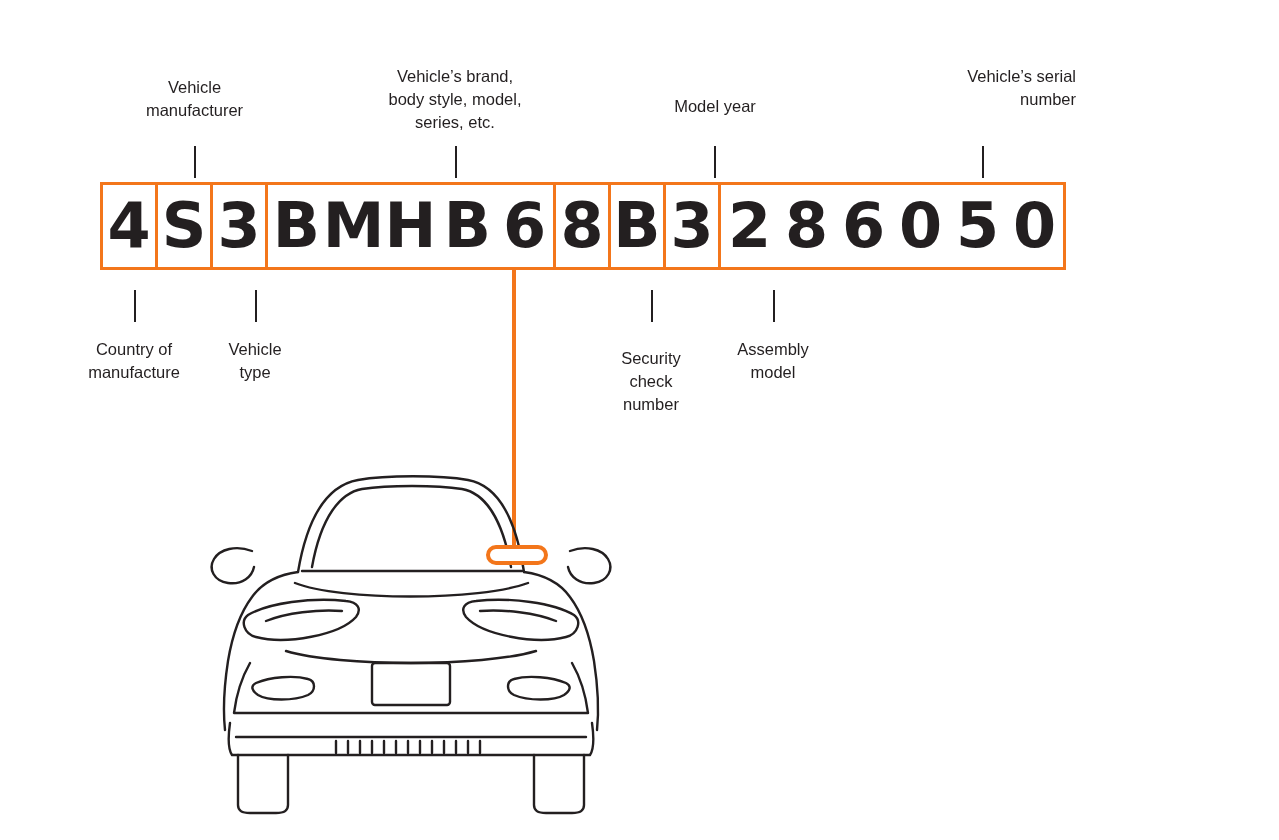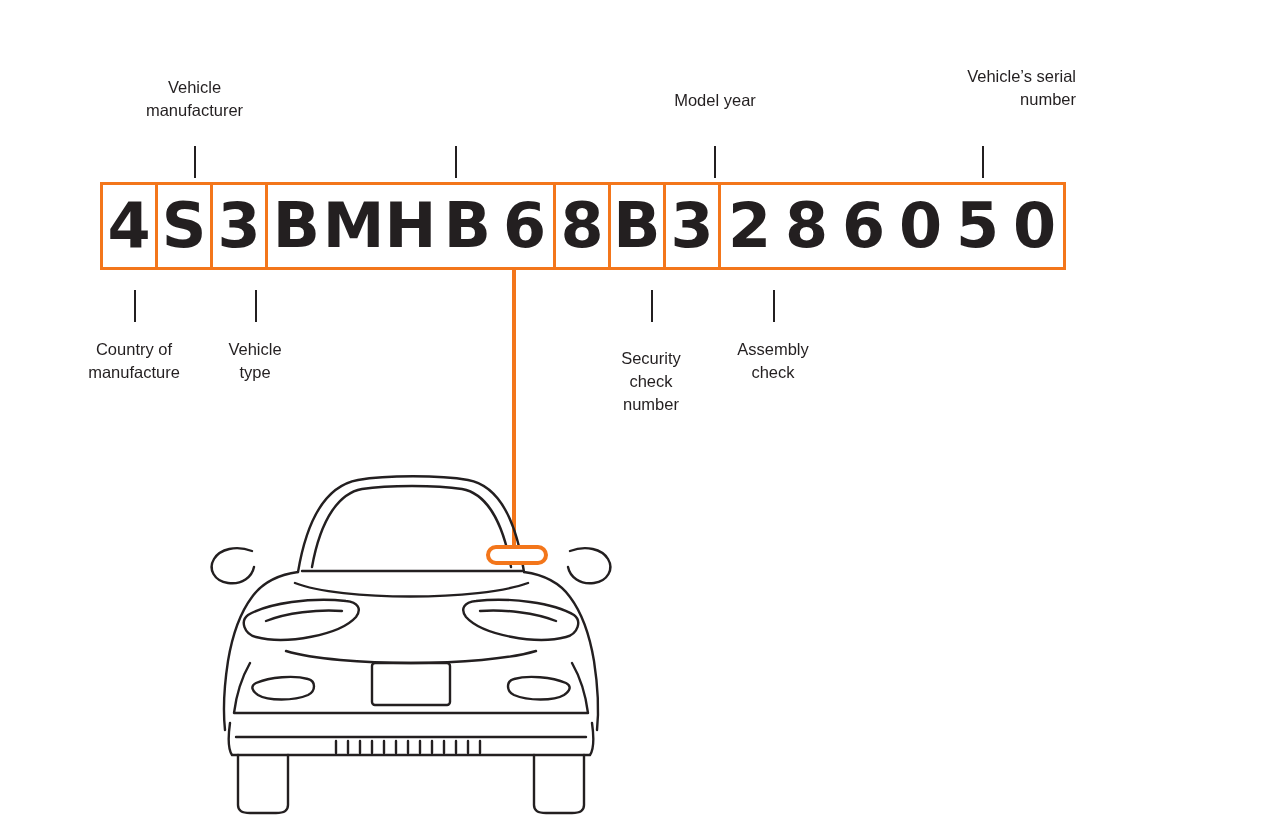--- a/index.html
+++ b/index.html
@@ -85,22 +85,25 @@
   }
 </style>
 </head>
 <body>
 
 <div class="stage">
 
   <div class="label" style="left:112px; top:76px; width:165px;">Vehicle
 manufacturer</div>
 
-
-  <div class="label" style="left:630px; top:89px; width:170px;">Model year</div>
+  <div class="label" style="left:355px; top:65px; width:200px;">Vehicle’s brand,
+body style, model,
+series, etc.</div>
+
+  <div class="label" style="left:630px; top:95px; width:170px;">Model year</div>
 
   <div class="label" style="left:890px; top:65px; width:186px;text-align:right;">Vehicle’s serial
 number</div>
 
   <div class="tick" style="left:194px; top:146px; height:32px;"></div>
   <div class="tick" style="left:455px; top:146px; height:32px;"></div>
   <div class="tick" style="left:714px; top:146px; height:32px;"></div>
   <div class="tick" style="left:982px; top:146px; height:32px;"></div>
 
   <div id="vin-strip">
@@ -157,21 +160,21 @@
 manufacture</div>
 
   <div class="label" style="left:190px; top:338px; width:130px;">Vehicle
 type</div>
 
   <div class="label" style="left:581px; top:338px; width:140px;margin-top:9px;">Security
 check
 number</div>
 
   <div class="label" style="left:708px; top:338px; width:130px;">Assembly
-check</div>
+model</div>
 
   <div class="orange-line" style="left:512px; top:270px; width:4px; height:286px;"></div>
 
   <div id="car-illustration">
     <svg width="440" height="365" viewBox="0 0 440 365" fill="none" xmlns="http://www.w3.org/2000/svg">
       <g stroke="#231f20" stroke-width="2.4" fill="none" stroke-linejoin="round" stroke-linecap="round">
 
         <path d="M108 117 C118 58 140 30 168 25 C196 20 250 20 278 25 C306 30 325 58 334 117"></path>
 
         <path d="M122 112 C131 62 150 38 172 34 C198 30 246 30 272 34 C294 38 312 62 321 112"></path>

